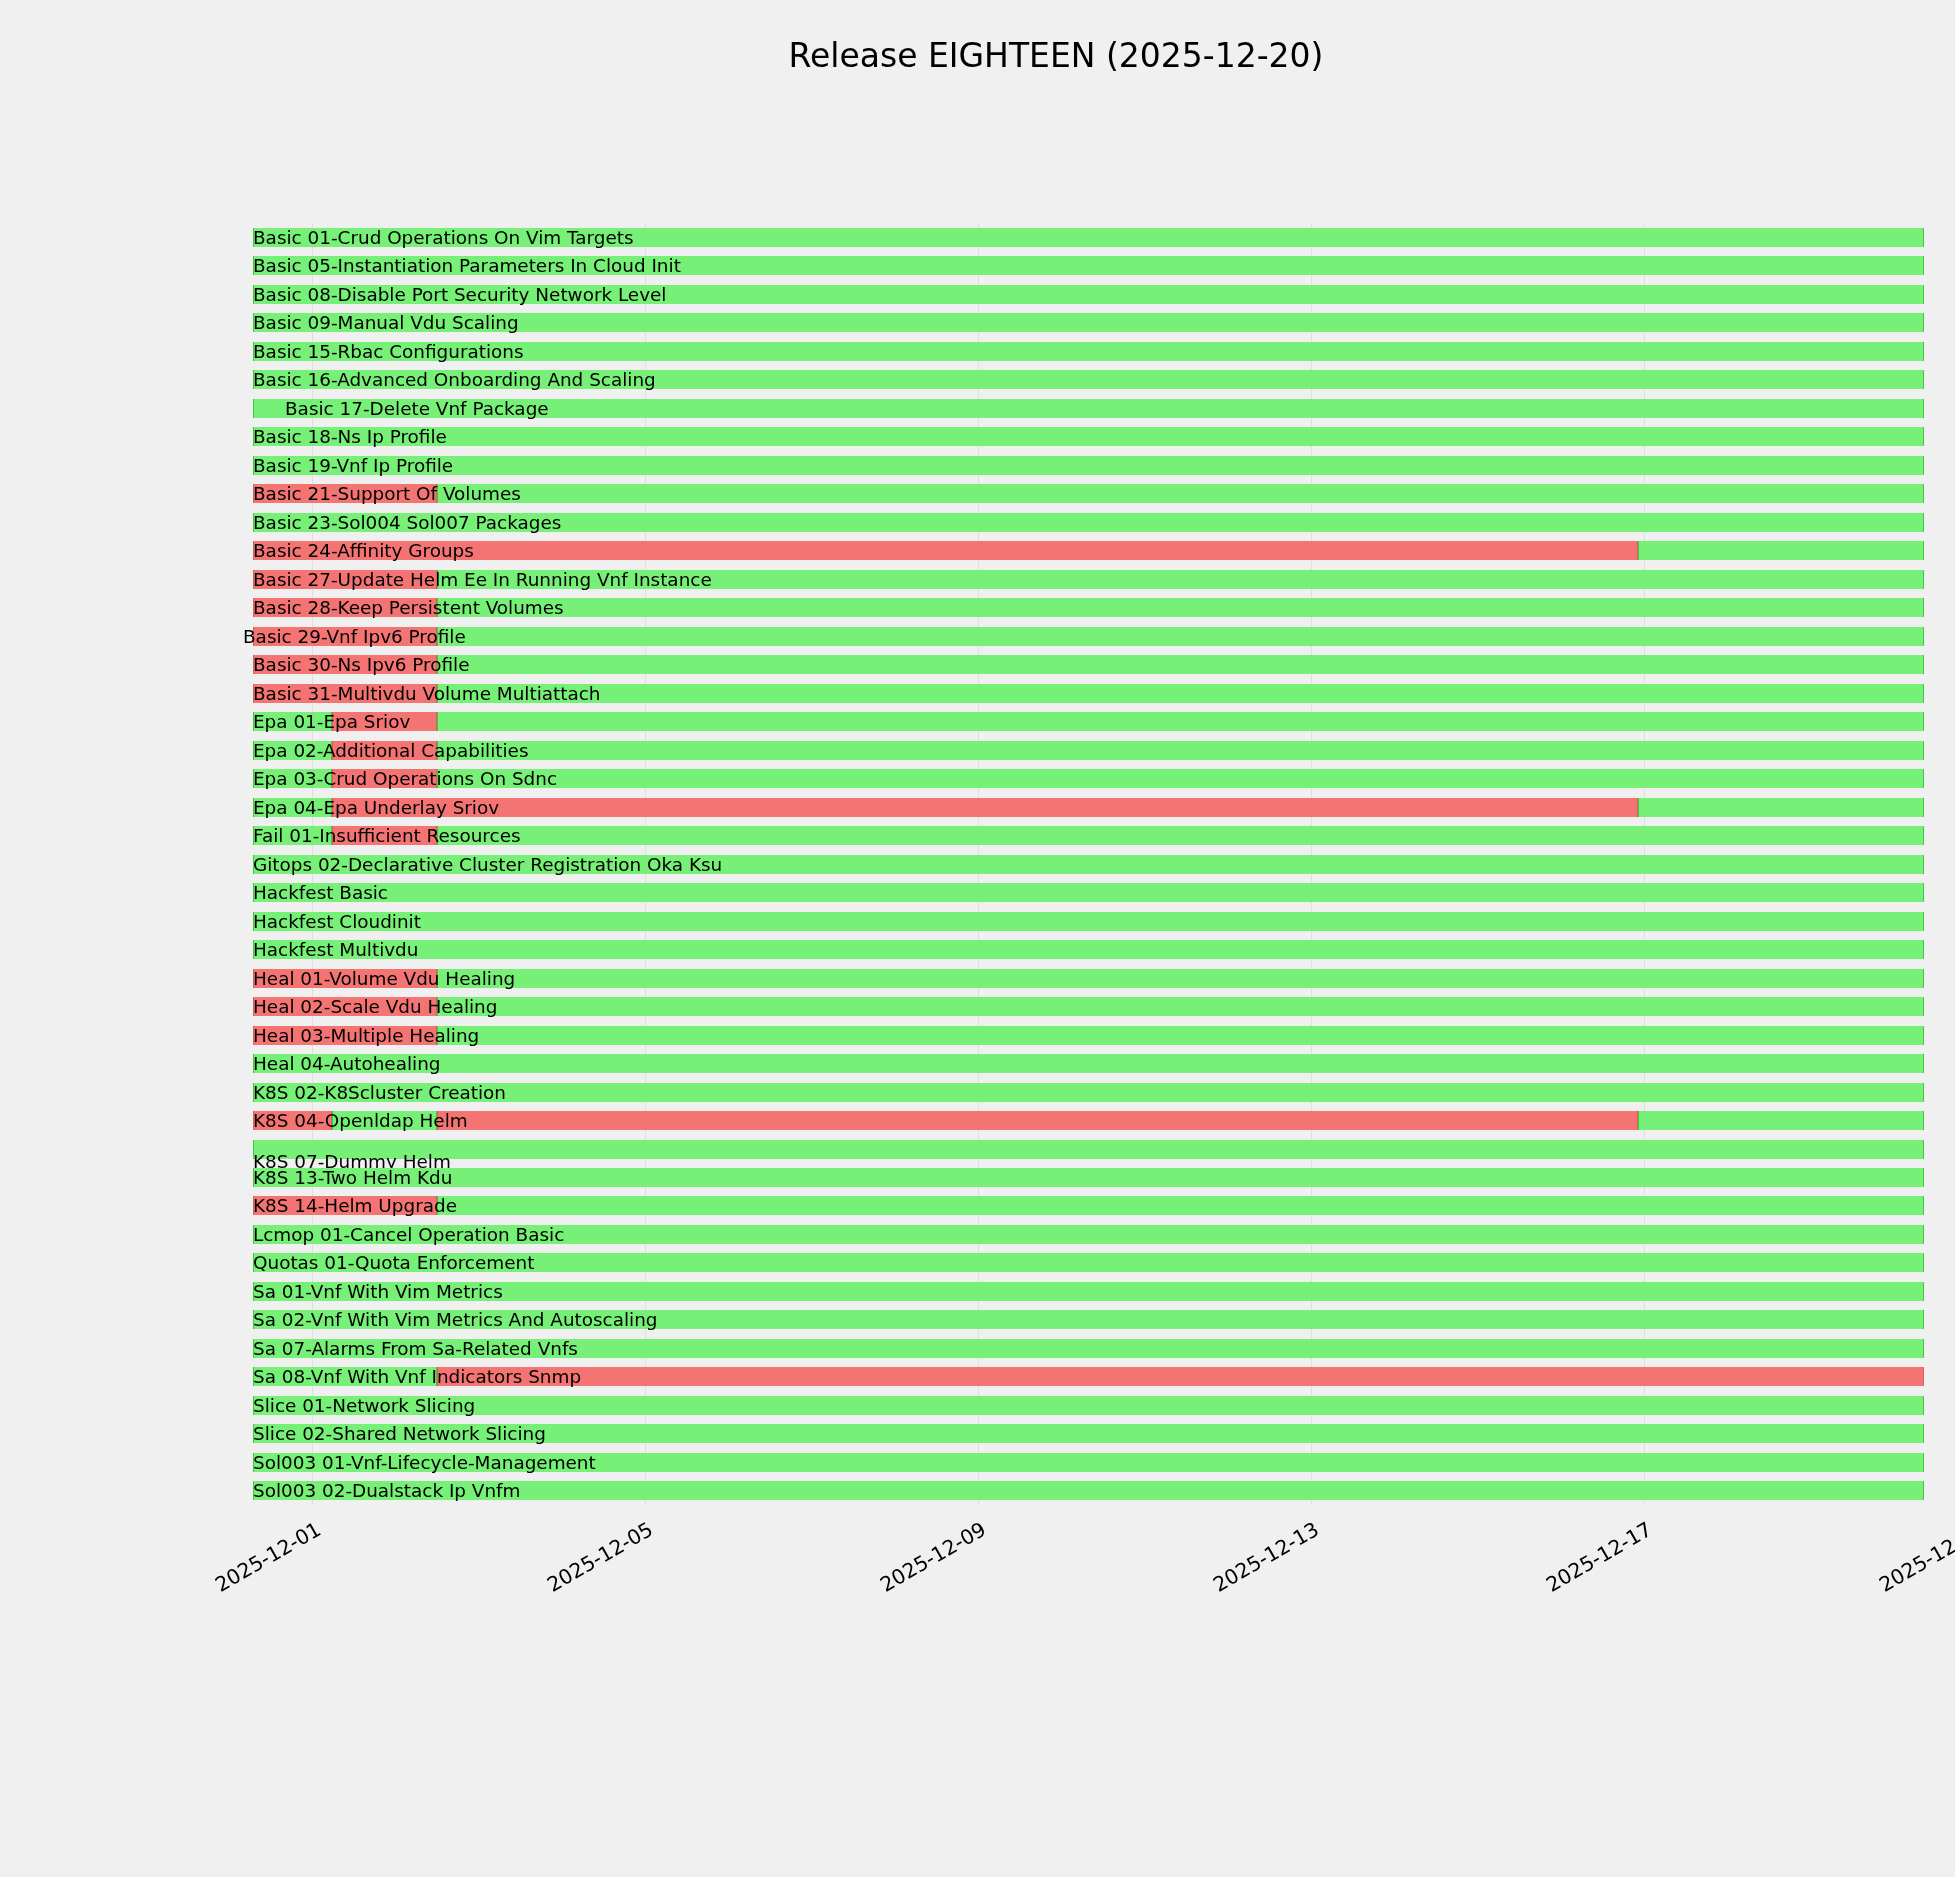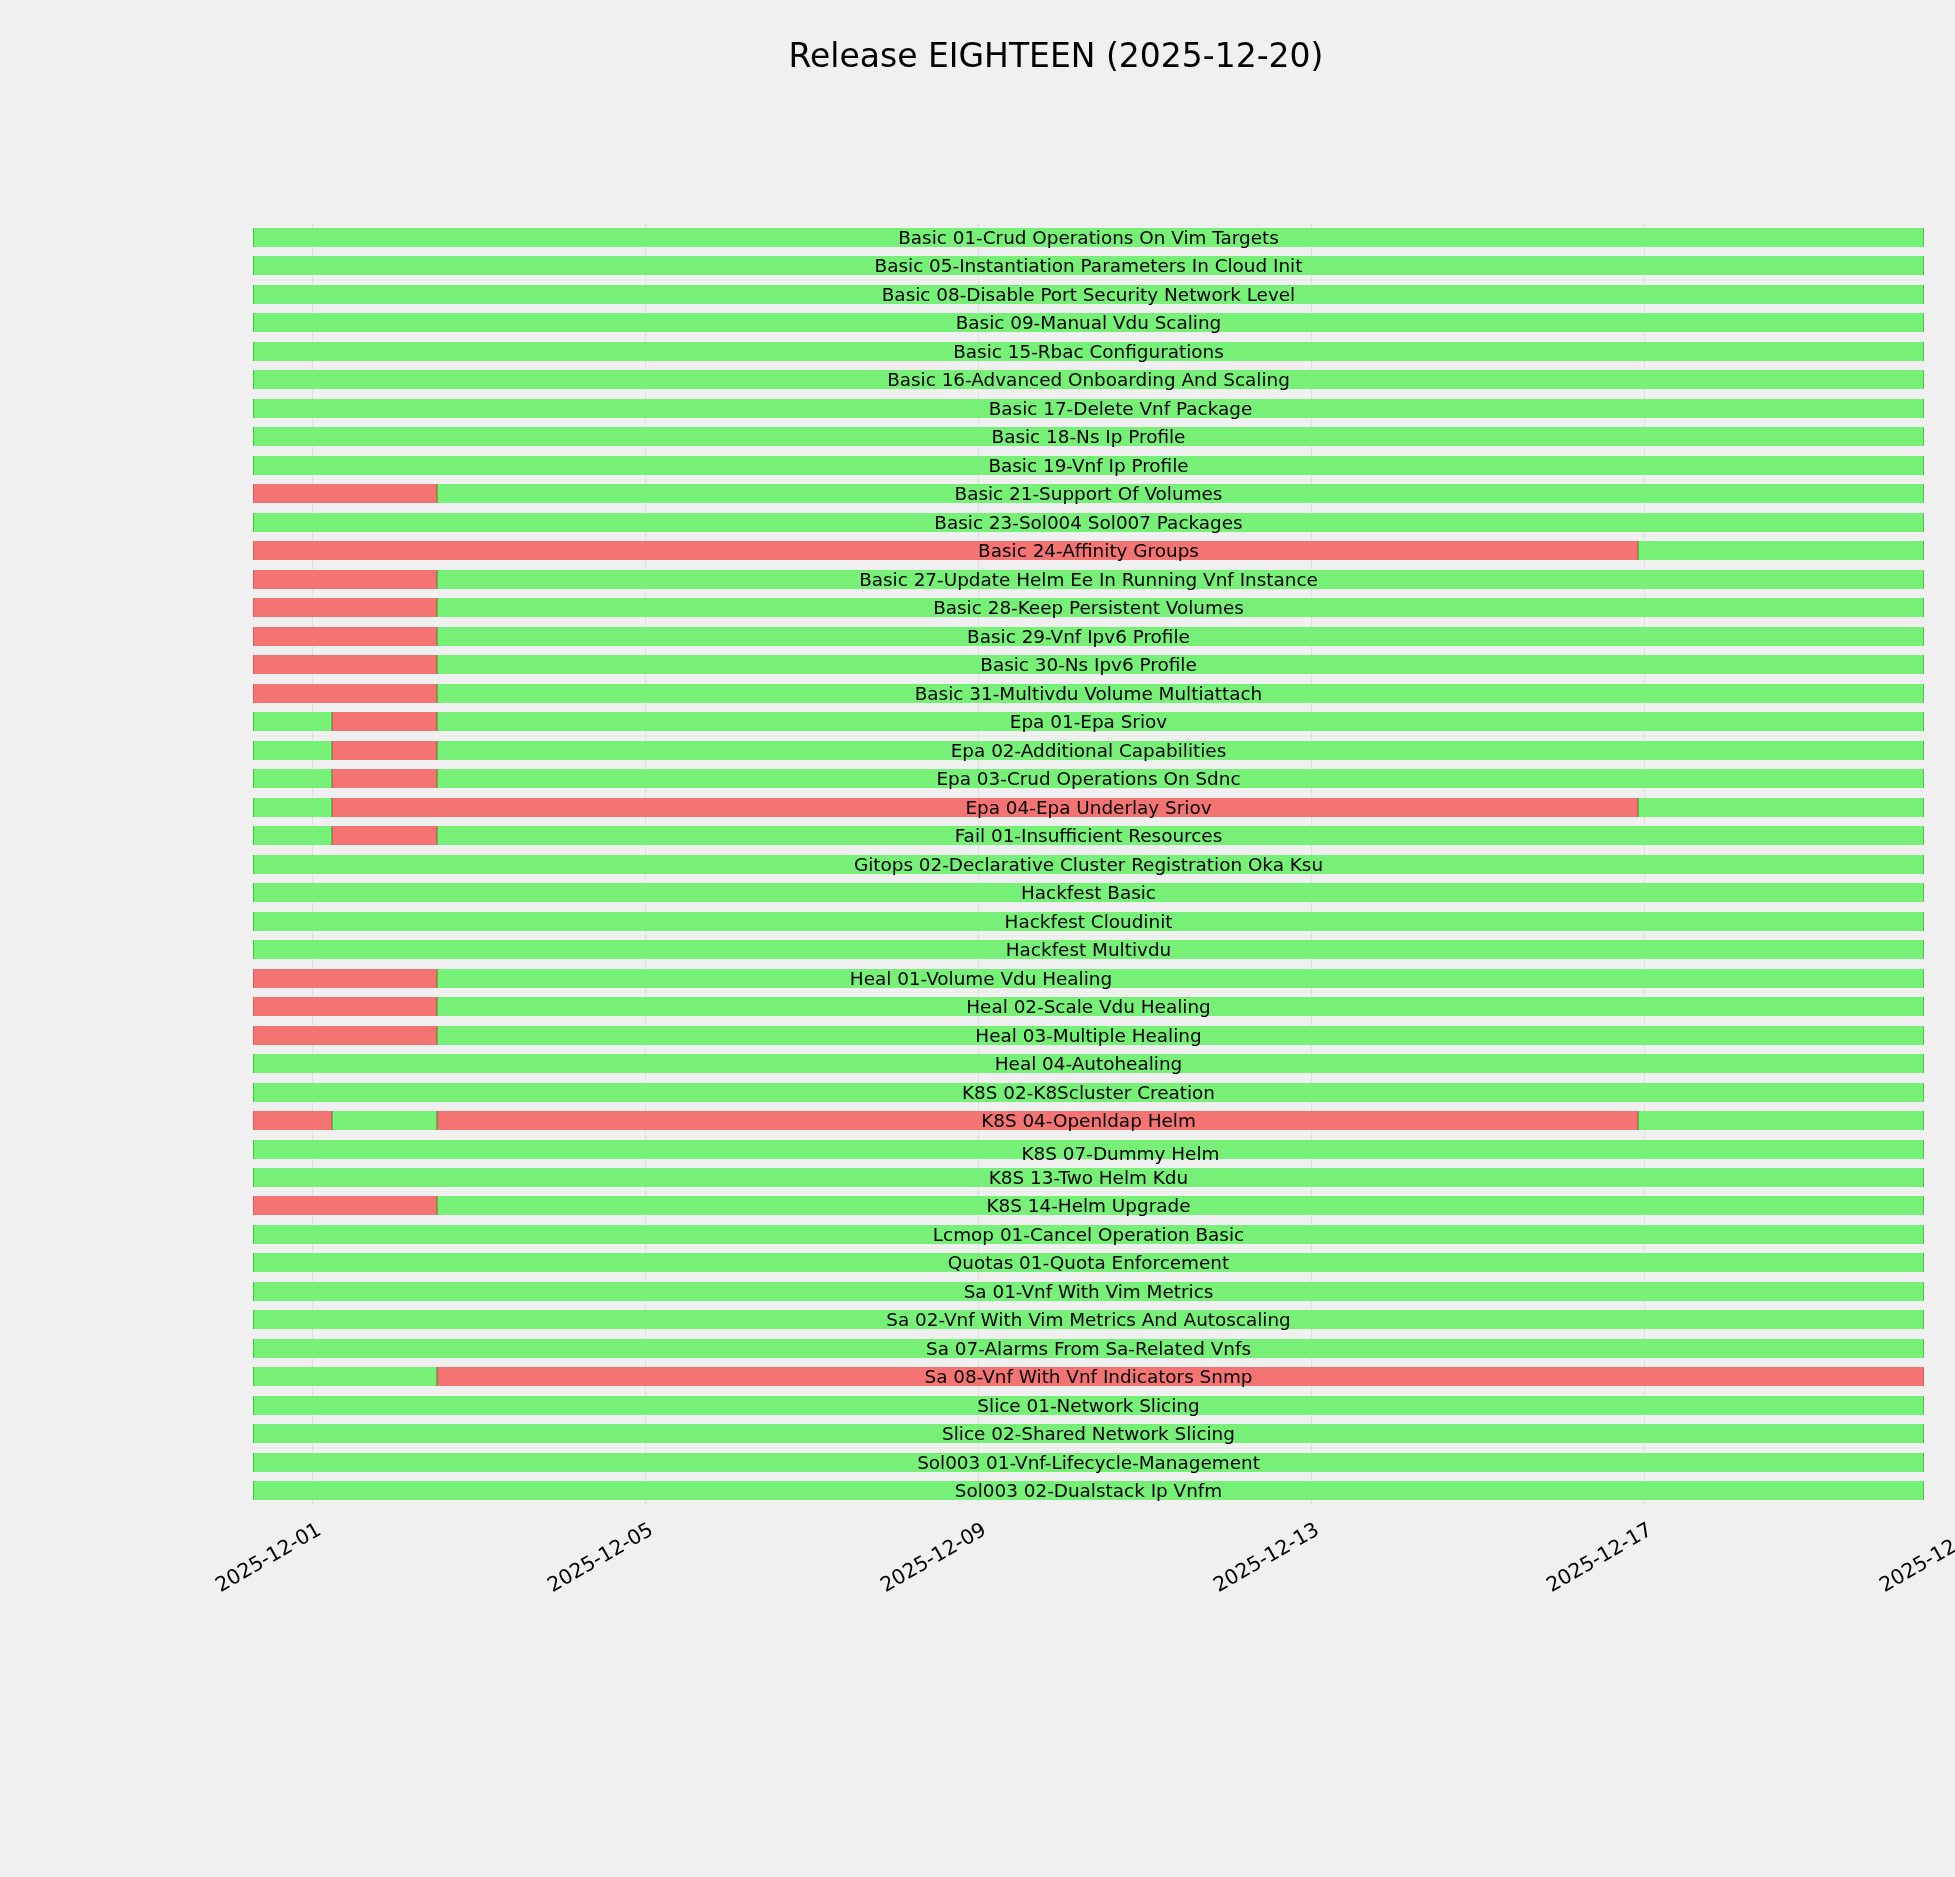--- a/index.html
+++ b/index.html
@@ -18,21 +18,21 @@
     letter-spacing: 0px;
   }
   .gridline {
     position: absolute; top: 224px; height: 1281px; width: 1.2px;
     background: rgba(0,0,0,0.07);
   }
   .task-row { position: absolute; left: 0; width: 2112px; }
   .seg { position: absolute; box-sizing: border-box; }
   .task-label {
     position: absolute;
-    text-align: center;
+    text-align: left;
     font-size: 18.4px; color: #000000;
     white-space: nowrap;
   }
   .x-tick-label {
     position: absolute;
     width: 250px;
     text-align: right;
     font-size: 20.3px; color: #000000;
     white-space: nowrap;
     transform: rotate(-30deg);
@@ -198,21 +198,21 @@
       </div>
       <div class="task-row" style="top: 1111px; height: 19px;">
         <div class="seg" style="left: 253px; width: 79px; top: 0px; height: 19px; background: rgb(244, 116, 116); border-left: 1.2px solid rgb(224, 92, 92); border-right: 1.2px solid rgb(224, 92, 92);"></div>
         <div class="seg" style="left: 332px; width: 105px; top: 0px; height: 19px; background: rgb(119, 240, 119); border-left: 1.2px solid rgb(62, 204, 62); border-right: 1.2px solid rgb(62, 204, 62);"></div>
         <div class="seg" style="left: 437px; width: 1201px; top: 0px; height: 19px; background: rgb(244, 116, 116); border-left: 1.2px solid rgb(224, 92, 92); border-right: 1.2px solid rgb(224, 92, 92);"></div>
         <div class="seg" style="left: 1638px; width: 286px; top: 0px; height: 19px; background: rgb(119, 240, 119); border-left: 1.2px solid rgb(62, 204, 62); border-right: 1.2px solid rgb(62, 204, 62);"></div>
         <div class="task-label" style="left: 253px; width: 1671px; top: 0px; line-height: 19px;">K8S 04-Openldap Helm</div>
       </div>
       <div class="task-row" style="top: 1140px; height: 19px;">
         <div class="seg" style="left: 253px; width: 1671px; top: 0px; height: 19px; background: rgb(119, 240, 119); border-left: 1.2px solid rgb(62, 204, 62); border-right: 1.2px solid rgb(62, 204, 62);"></div>
-        <div class="task-label" style="left: 253px; width: 1671px; top: 4px; line-height: 19px; padding-left: 32px;">K8S 07-Dummy Helm</div>
+        <div class="task-label" style="left: 253px; width: 1671px; top: 12px; line-height: 19px;">K8S 07-Dummy Helm</div>
       </div>
       <div class="task-row" style="top: 1168px; height: 19px;">
         <div class="seg" style="left: 253px; width: 1671px; top: 0px; height: 19px; background: rgb(119, 240, 119); border-left: 1.2px solid rgb(62, 204, 62); border-right: 1.2px solid rgb(62, 204, 62);"></div>
         <div class="task-label" style="left: 253px; width: 1671px; top: 0px; line-height: 19px; border-radius: 7px;">K8S 13-Two Helm Kdu</div>
       </div>
       <div class="task-row" style="top: 1196px; height: 19px;">
         <div class="seg" style="left: 253px; width: 184px; top: 0px; height: 19px; background: rgb(244, 116, 116); border-left: 1.2px solid rgb(224, 92, 92); border-right: 1.2px solid rgb(224, 92, 92);"></div>
         <div class="seg" style="left: 437px; width: 1487px; top: 0px; height: 19px; background: rgb(119, 240, 119); border-left: 1.2px solid rgb(62, 204, 62); border-right: 1.2px solid rgb(62, 204, 62);"></div>
         <div class="task-label" style="left: 253px; width: 1671px; top: 0px; line-height: 19px;">K8S 14-Helm Upgrade</div>
       </div>

